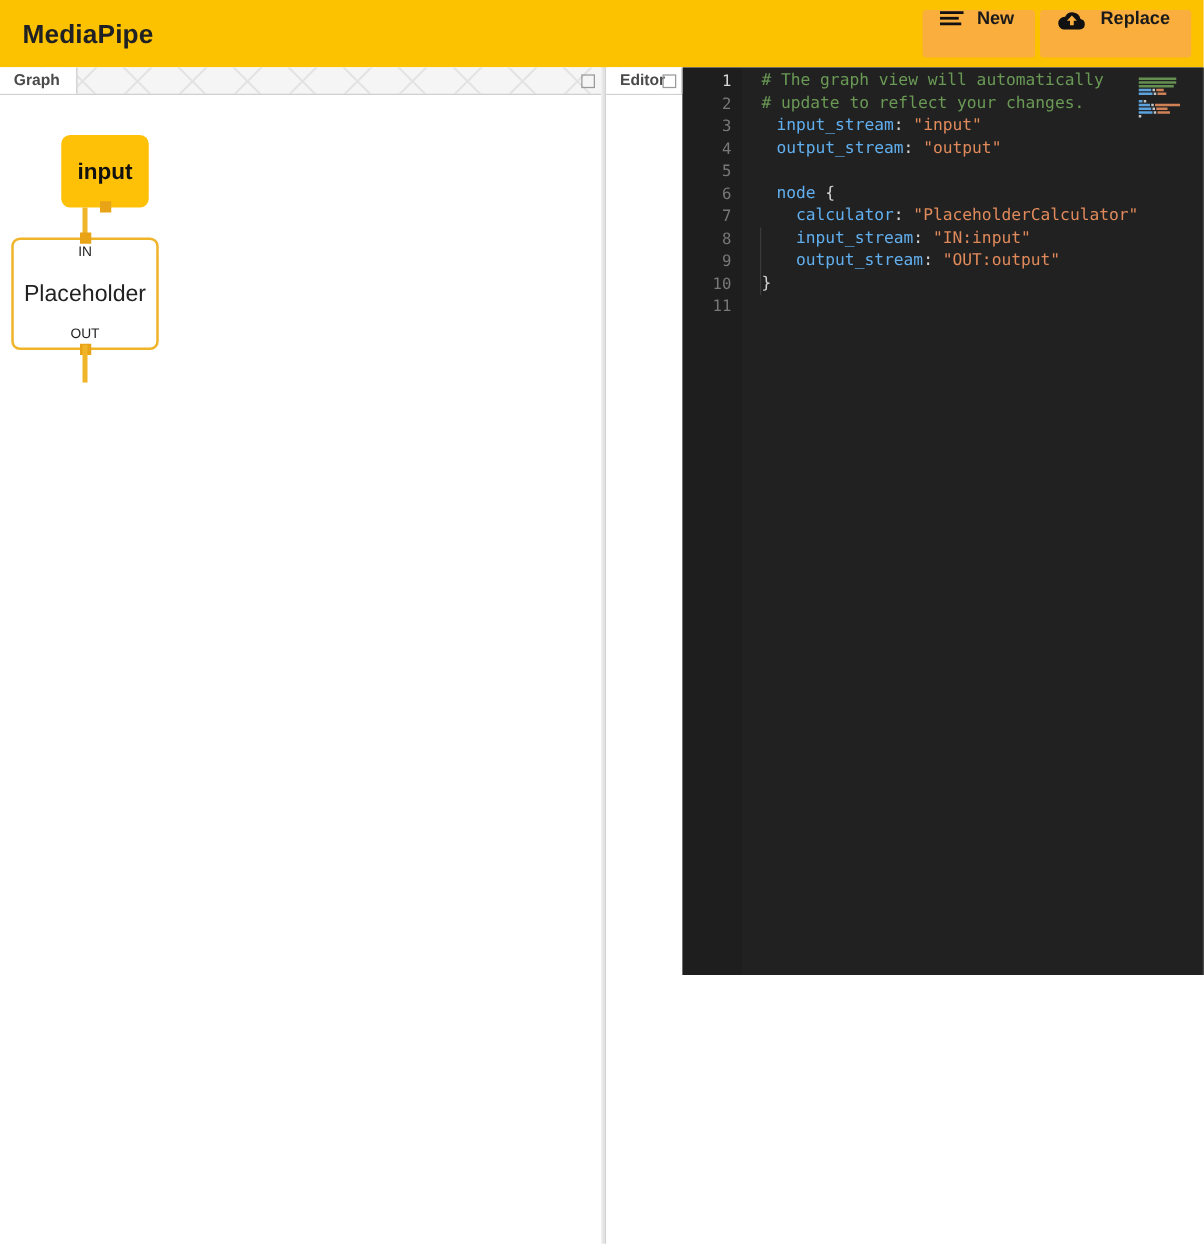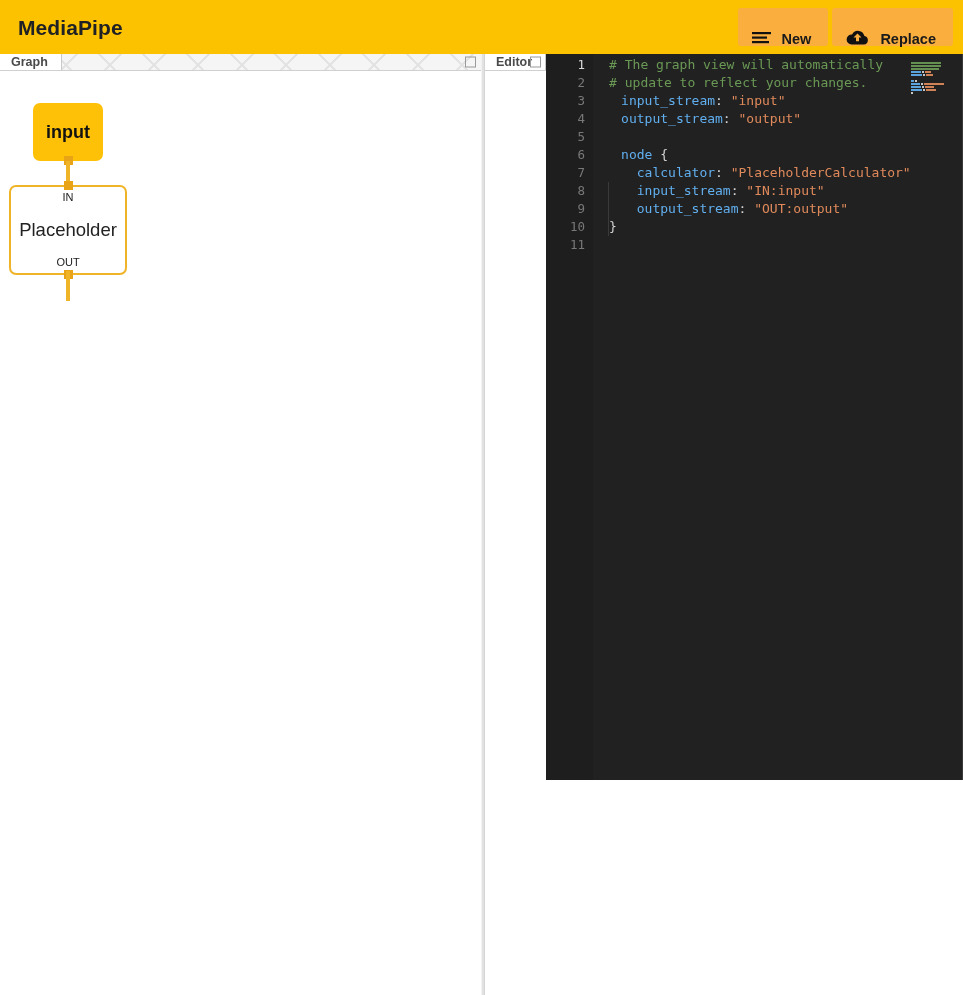--- a/index.html
+++ b/index.html
@@ -38,36 +38,36 @@
 
   .header-actions { display: flex; align-items: center; gap: 4px; }
 
   .hbtn {
     background: #F9AE3D;
     border: none;
     border-radius: 3px;
     height: 38px;
     padding: 0 17px 0 14px;
     display: flex;
-    align-items: flex-end;
+    align-items: flex-start;
     gap: 11px;
     cursor: pointer;
     font-family: "Liberation Sans", sans-serif;
   }
   .hbtn-label {
     font-size: 14.5px;
     font-weight: bold;
     color: #1a1a1a;
     line-height: 1;
   }
   .hbtn svg { display: block; }
 
   
   .panel-tabbar {
-    height: 17px;
+    height: 22px;
     background: #F5F5F5;
     border-bottom: 1px solid #D0D0D0;
     position: relative;
     display: flex;
     align-items: stretch;
     
     background-image:
       linear-gradient(45deg, transparent 48.6%, #E3E3E3 48.6%, #E3E3E3 51.4%, transparent 51.4%),
       linear-gradient(-45deg, transparent 48.6%, #E3E3E3 48.6%, #E3E3E3 51.4%, transparent 51.4%);
     background-size: 44px 44px;
@@ -319,21 +319,21 @@
 
   <div class="graph-panel">
 
     <div class="panel-tabbar">
       <div class="panel-tab">Graph</div>
       <div class="tab-maximize"></div>
     </div>
 
     <div class="graph-canvas">
 
-      <div class="gnode" style="left:33px; top:32px;">
+      <div class="gnode" style="left:49px; top:32px;">
         <div class="node-box" style="width:70px; height:58px;">input</div>
         <div class="port" style="left:30.5px; top:53px;"></div>
       </div>
 
       <div class="edge-v" style="left:66px; top:90px; height:28px;"></div>
 
       <div class="gnode" style="left:9px; top:114px;">
         <div class="node-placeholder" style="width:118px; height:90px;">
           <div class="ph-port-label">IN</div>
           <div class="ph-title">Placeholder</div>

